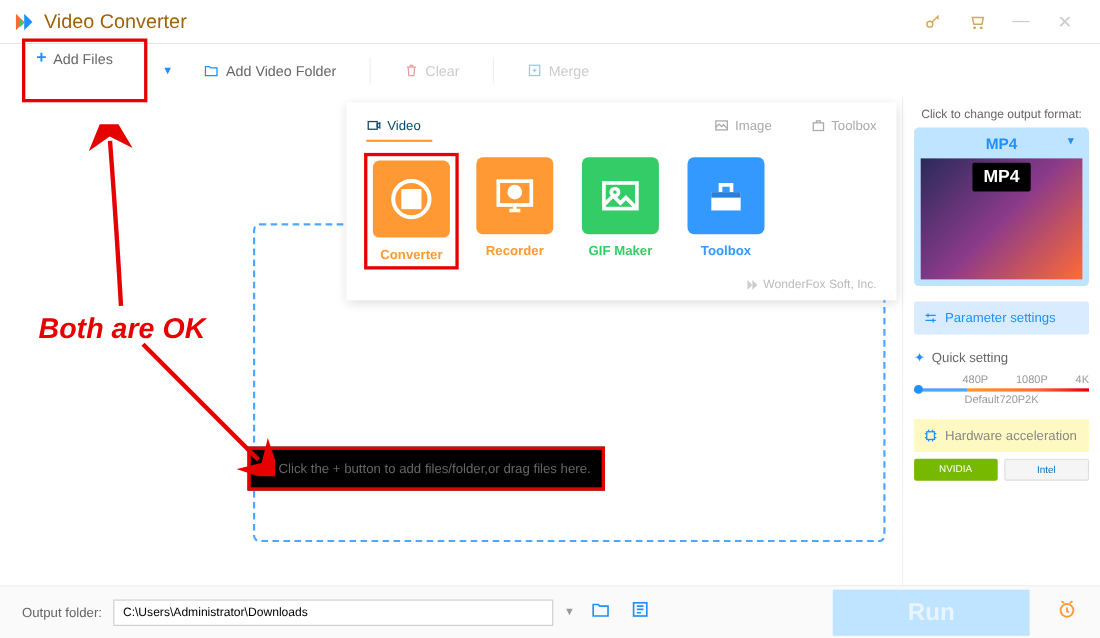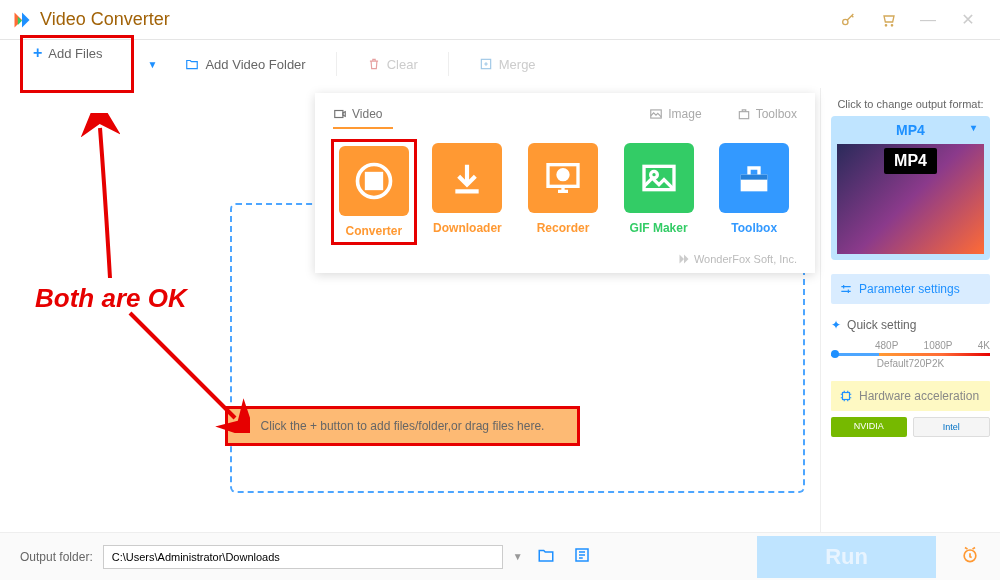--- a/index.html
+++ b/index.html
@@ -28,21 +28,21 @@
     .tool-tabs .spacer { flex: 1; }
     .tab-underline { height: 2px; background: #ff9933; margin: -10px 0 14px; width: 60px; }
     .tool-grid { display: flex; gap: 10px; }
     .tool-item { width: 86px; text-align: center; cursor: pointer; }
     .tool-icon { width: 70px; height: 70px; margin: 0 auto 8px; display: flex; align-items: center; justify-content: center; border-radius: 6px; }
     .tool-label { font-size: 12px; font-weight: bold; }
     .converter-highlight { border: 3px solid #e60000; padding: 4px 2px; margin: -4px -2px; }
     .tool-footer { text-align: right; color: #bbb; font-size: 11px; margin-top: 12px; display: flex; justify-content: flex-end; align-items: center; gap: 4px; }
     
     .dropzone { position: absolute; left: 230px; top: 115px; width: 575px; height: 290px; border: 2px dashed #4da6ff; border-radius: 6px; }
-    .dropzone-text-box { position: absolute; left: 225px; top: 318px; width: 355px; border: 3px solid #e60000; padding: 10px; text-align: center; font-size: 12px; color: #666; background: #fdba74; }
+    .dropzone-text-box { position: absolute; left: 225px; top: 318px; width: 325px; border: 3px solid #e60000; padding: 10px; text-align: right; font-size: 12px; color: #666; background: #000000; }
     
     .annotation { position: absolute; left: 35px; top: 195px; color: #e60000; font-size: 26px; font-weight: bold; font-style: italic; }
     .arrow-svg { position: absolute; pointer-events: none; }
     
     .sidebar-label { font-size: 11px; color: #666; text-align: center; margin-bottom: 6px; }
     .format-box { background: #bfe4ff; border-radius: 4px; padding: 6px; }
     .format-header { color: #1e90ff; font-weight: bold; font-size: 14px; text-align: center; position: relative; }
     .format-header::after { content: '▾'; position: absolute; right: 8px; font-size: 10px; }
     .format-preview { width: 100%; height: 110px; background: linear-gradient(135deg, #2a2a5a, #8b3a8b, #ff6b35); margin-top: 6px; position: relative; display: flex; align-items: flex-start; justify-content: center; }
     .format-badge { background: #000; color: #fff; padding: 4px 10px; font-size: 16px; font-weight: bold; margin-top: 4px; border-radius: 2px; }
@@ -143,21 +143,21 @@
       <defs>
           <marker id="ah2" markerWidth="10" markerHeight="10" refX="2" refY="5" orient="auto">
             <path d="M0,0 L10,5 L0,10 L3,5 z" fill="#e60000"></path>
           </marker>
         </defs>
       <path d="M10,10 Q60,60 115,115" stroke="#e60000" stroke-width="4" fill="none" marker-end="url(#ah2)"></path>
     </svg>
 
     <div class="tool-panel">
       <div class="tool-tabs">
-        <div class="tool-tab" style="color:#737373">
+        <div class="tool-tab" style="color:#0c4a6e">
           <svg width="14" height="14" viewBox="0 0 24 24" fill="none" stroke="currentColor" stroke-width="2">
               <rect x="3" y="6" width="14" height="12"></rect>
               <path d="M17 10l4-2v8l-4-2z"></path>
             </svg>
           <span>Video</span>
         </div>
         <div class="spacer"></div>
         <div class="tool-tab">
           <svg width="14" height="14" viewBox="0 0 24 24" fill="none" stroke="currentColor" stroke-width="2">
               <rect x="3" y="5" width="18" height="14"></rect>
@@ -176,28 +176,20 @@
       <div class="tab-underline"></div>
       <div class="tool-grid">
         <div class="tool-item converter-highlight">
           <div class="tool-icon" style="background:#ff9933">
               <svg width="44" height="44" viewBox="0 0 24 24" fill="none" stroke="#fff" stroke-width="2">
                 <circle cx="12" cy="12" r="9"></circle>
                 <rect x="8" y="8" width="8" height="8" fill="#fff"></rect>
               </svg>
             </div>
           <div class="tool-label" style="color:#ff9933">Converter</div>
-        </div>
-        <div class="tool-item">
-          <div class="tool-icon" style="background:#ff9933">
-              <svg width="40" height="40" viewBox="0 0 24 24" fill="none" stroke="#fff" stroke-width="2.5">
-                <path d="M12 4v12M7 11l5 5 5-5M5 20h14"></path>
-              </svg>
-            </div>
-          <div class="tool-label" style="color:#ff9933">Downloader</div>
         </div>
         <div class="tool-item">
           <div class="tool-icon" style="background:#ff9933">
               <svg width="40" height="40" viewBox="0 0 24 24" fill="none" stroke="#fff" stroke-width="2">
                 <rect x="3" y="4" width="18" height="13"></rect>
                 <path d="M9 20h6M12 17v3"></path>
                 <circle cx="12" cy="10" r="3" fill="#fff"></circle>
               </svg>
             </div>
           <div class="tool-label" style="color:#ff9933">Recorder</div>

